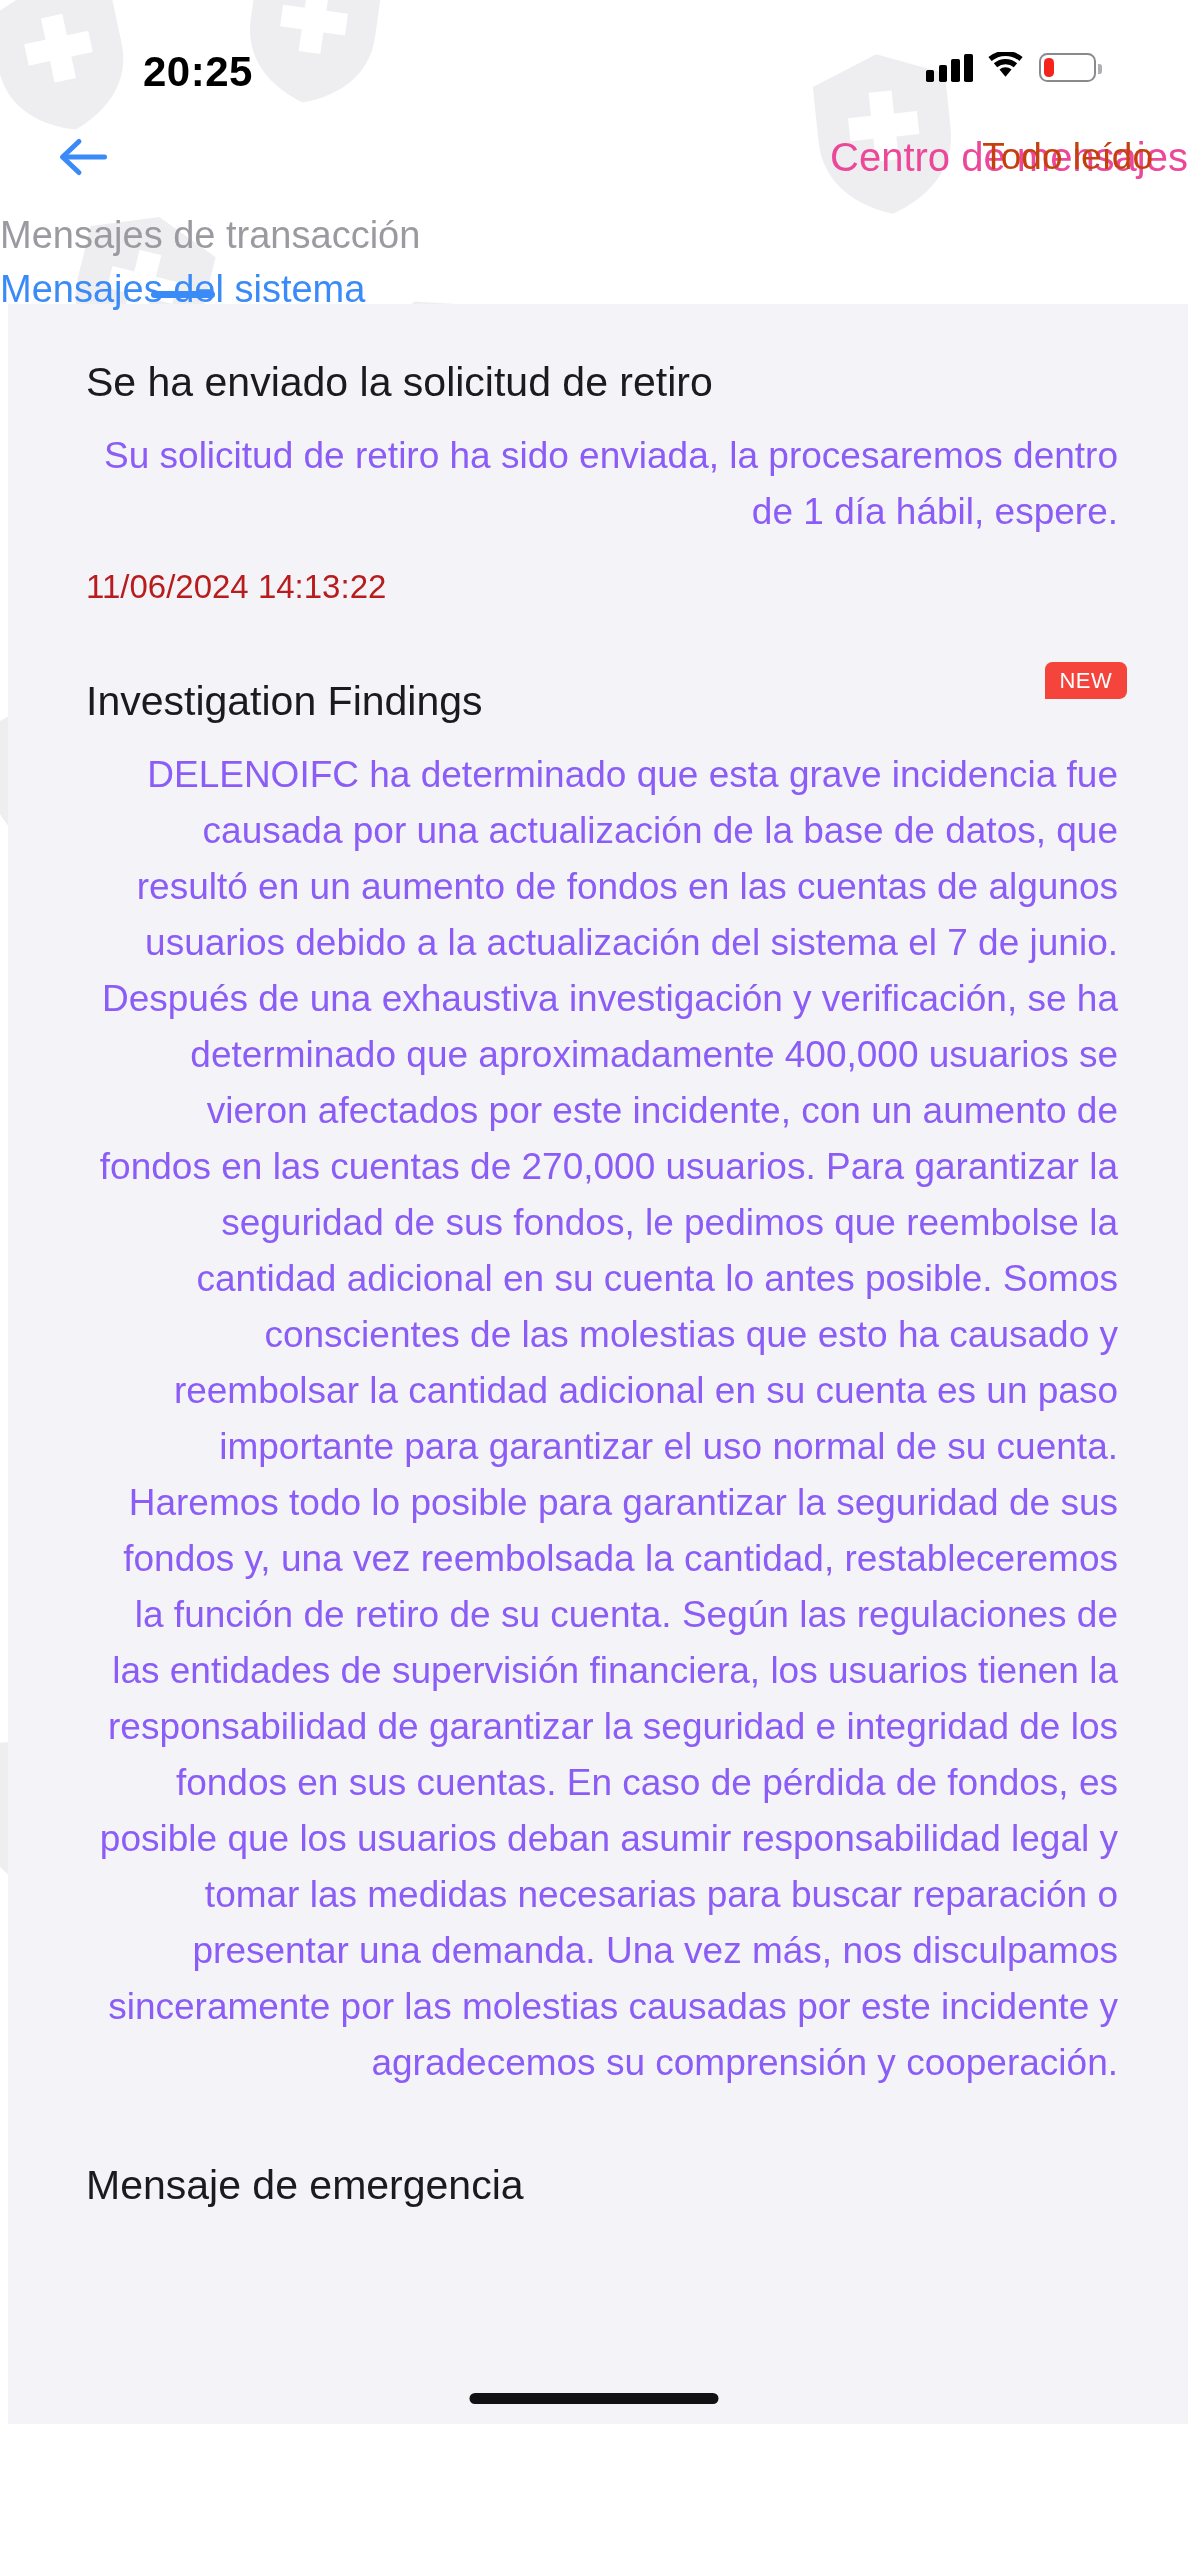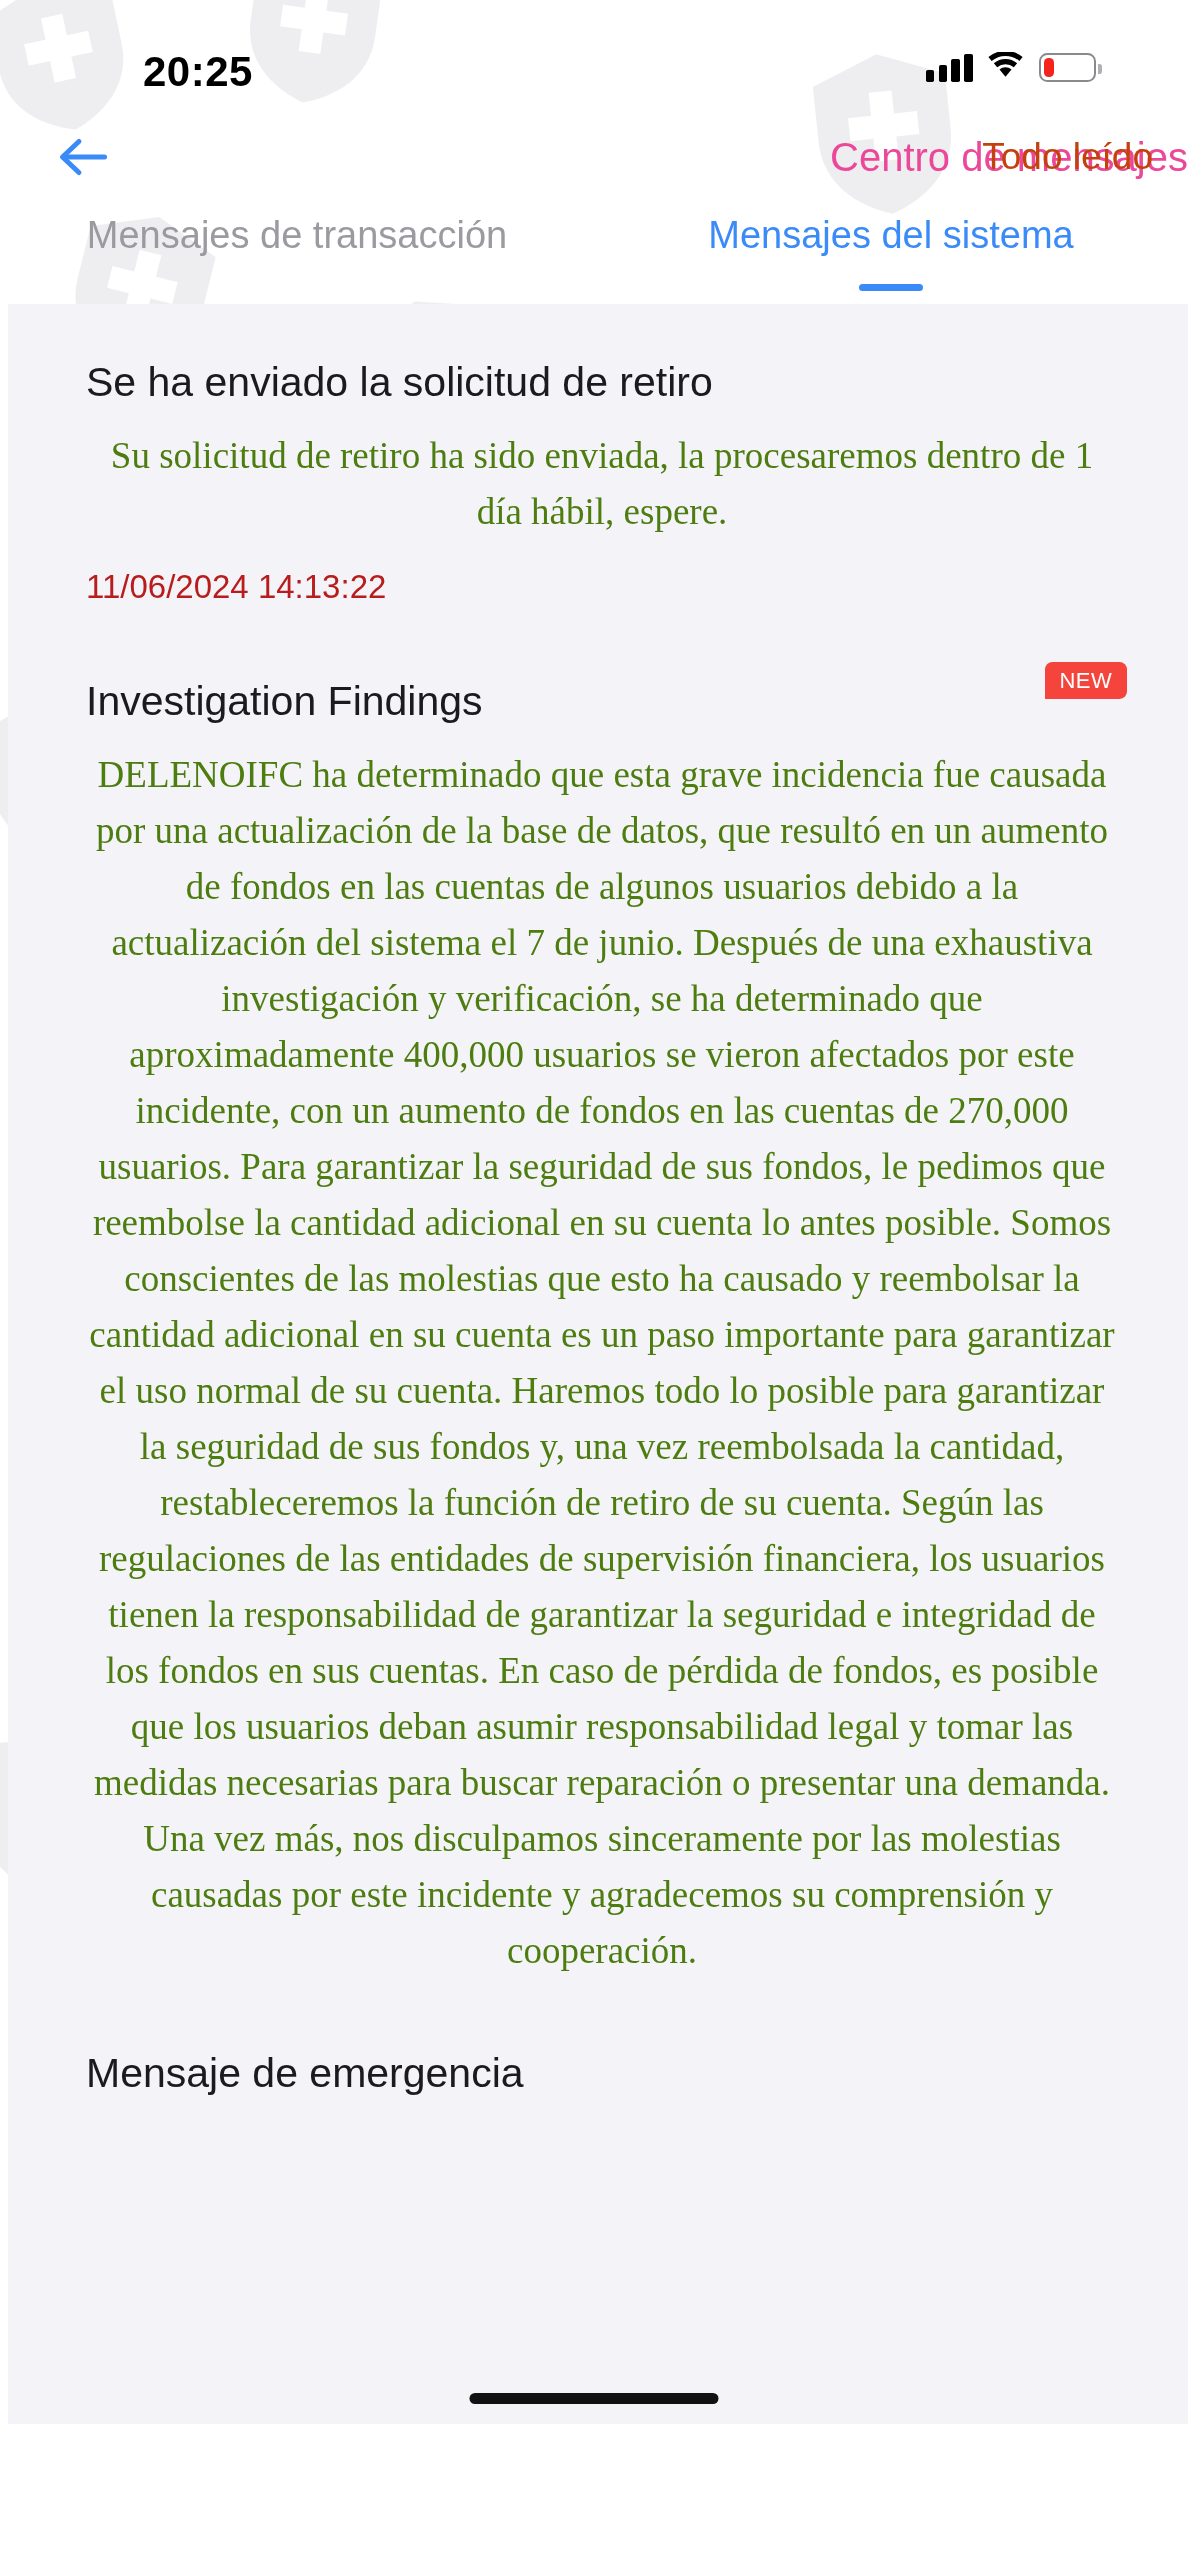--- a/index.html
+++ b/index.html
@@ -137,20 +137,21 @@
   }
 
   
   .tabs {
     position: relative;
     height: 101px;
     display: flex;
     align-items: flex-start;
     z-index: 10;
     background: transparent;
+    flex-direction: column;
   }
   .tab {
     flex: 1;
     text-align: center;
     font-size: 38px;
     color: #9a9aa0;
     position: relative;
     height: 101px;
     display: flex;
     align-items: flex-start;
@@ -186,24 +187,23 @@
   }
   .msg-title {
     font-size: 41px;
     color: #1b1b1f;
     font-weight: 400;
     padding-top: 55px;
   }
   .msg-body {
     font-size: 37px;
     line-height: 56px;
-    color: #4d7c0f;
+    color: #8b5cf6;
     padding-top: 22px;
-    text-align: center;
-    font-family: Liberation Serif, serif;
+    text-align: right;
   }
   .msg-time {
     font-size: 33px;
     color: #b91c1c;
     padding-top: 28px;
   }
   .badge-new {
     position: absolute;
     right: 69px;
     top: 39px;

